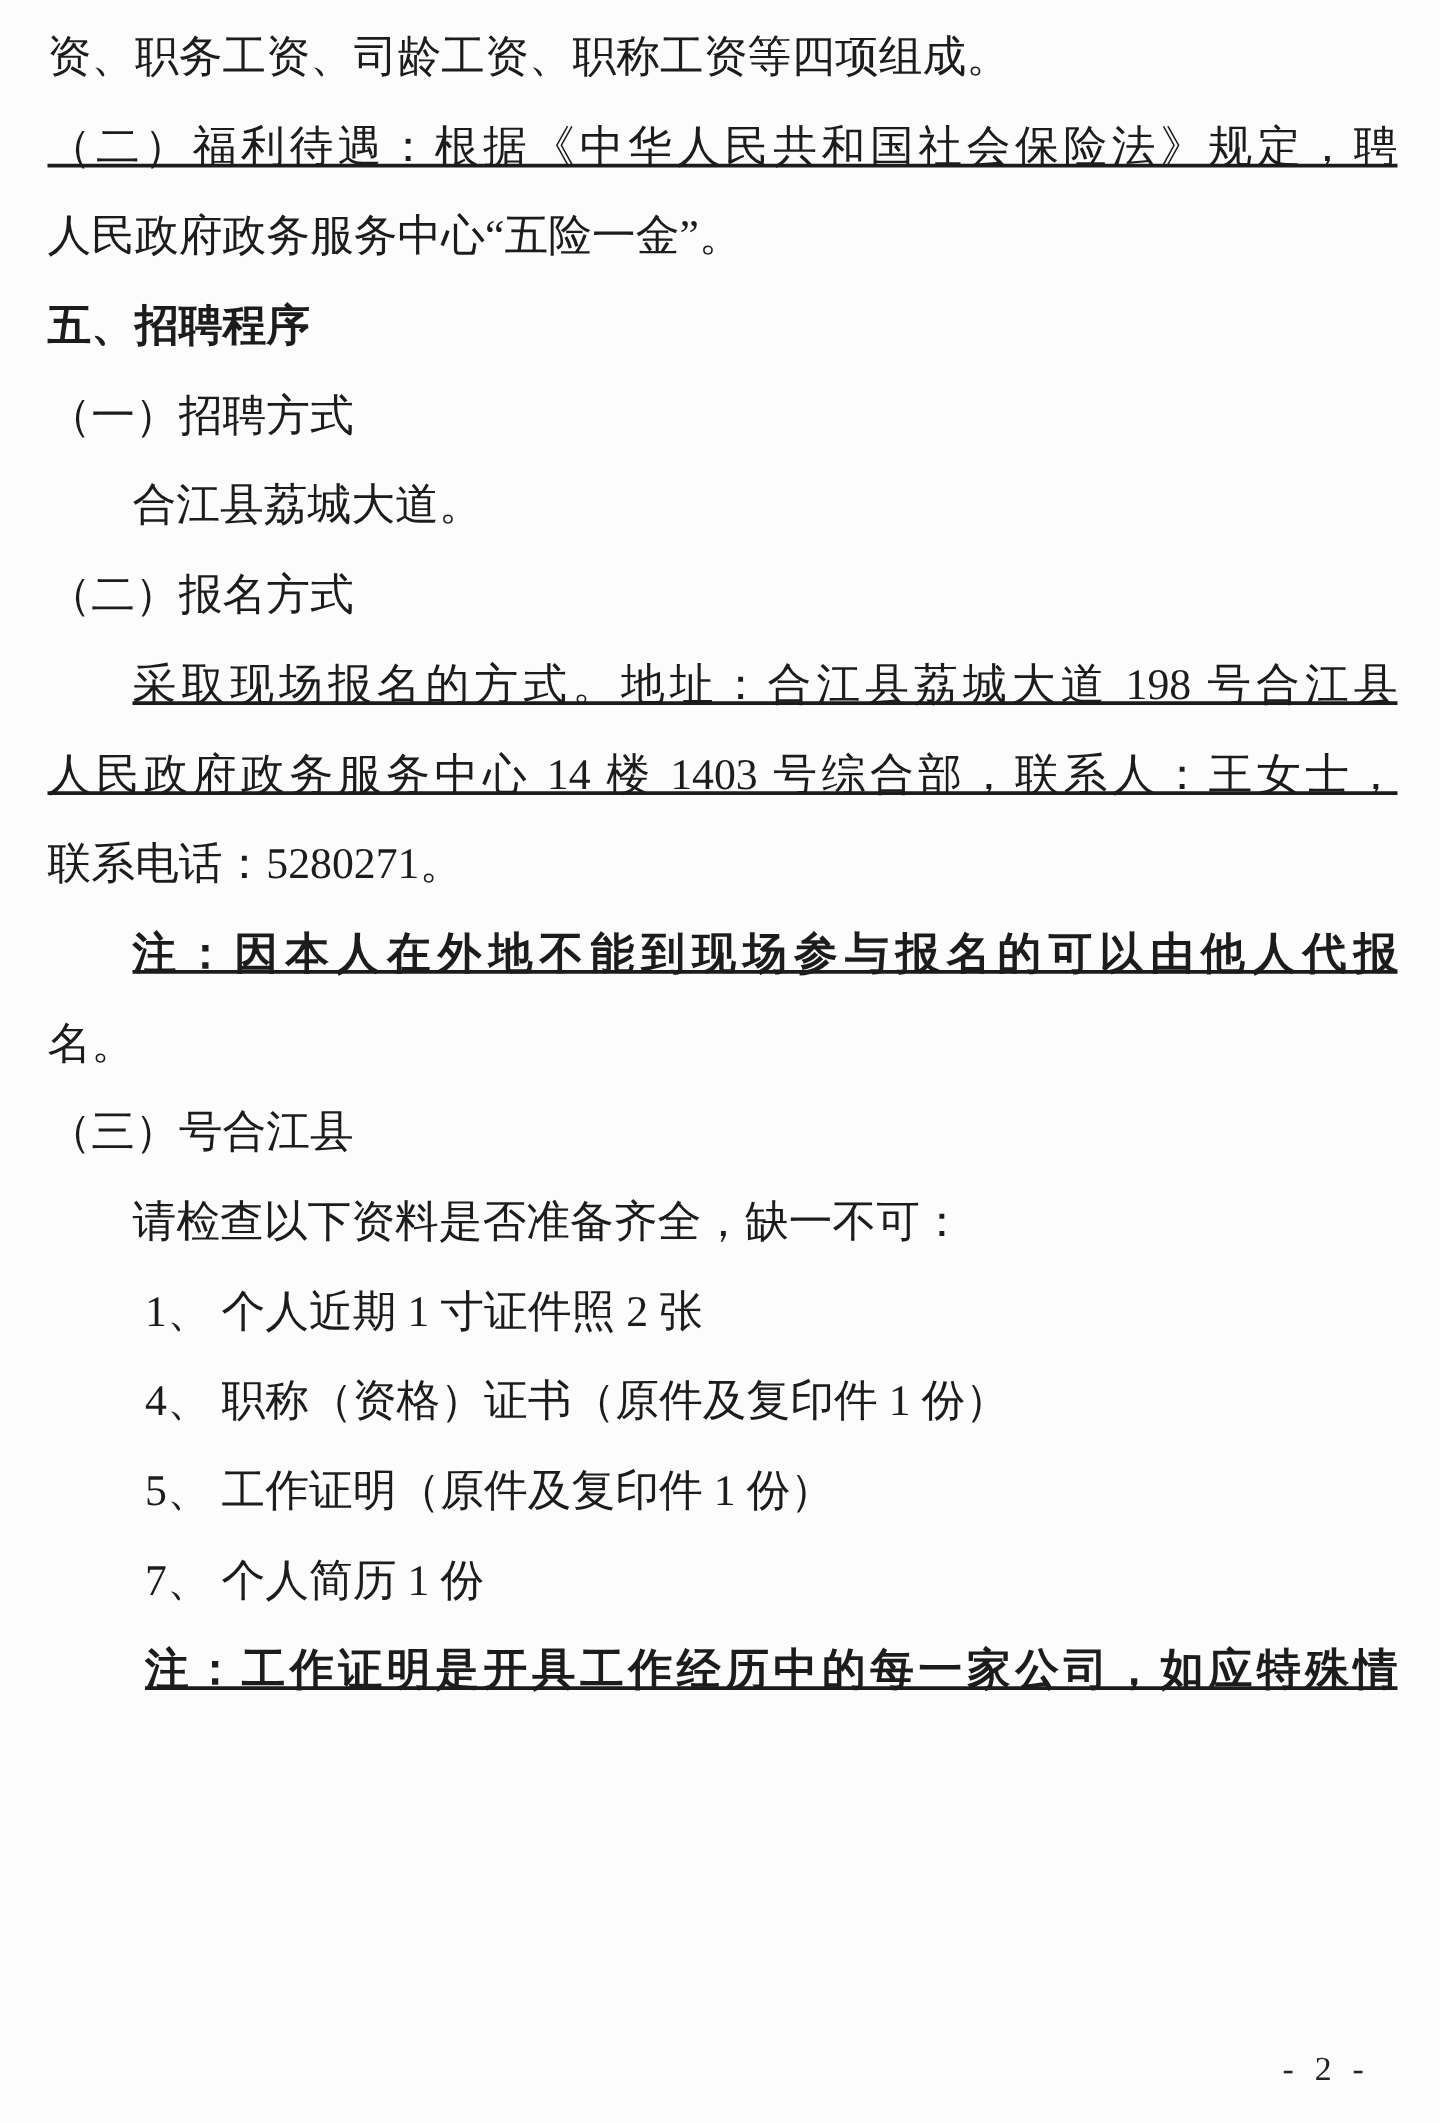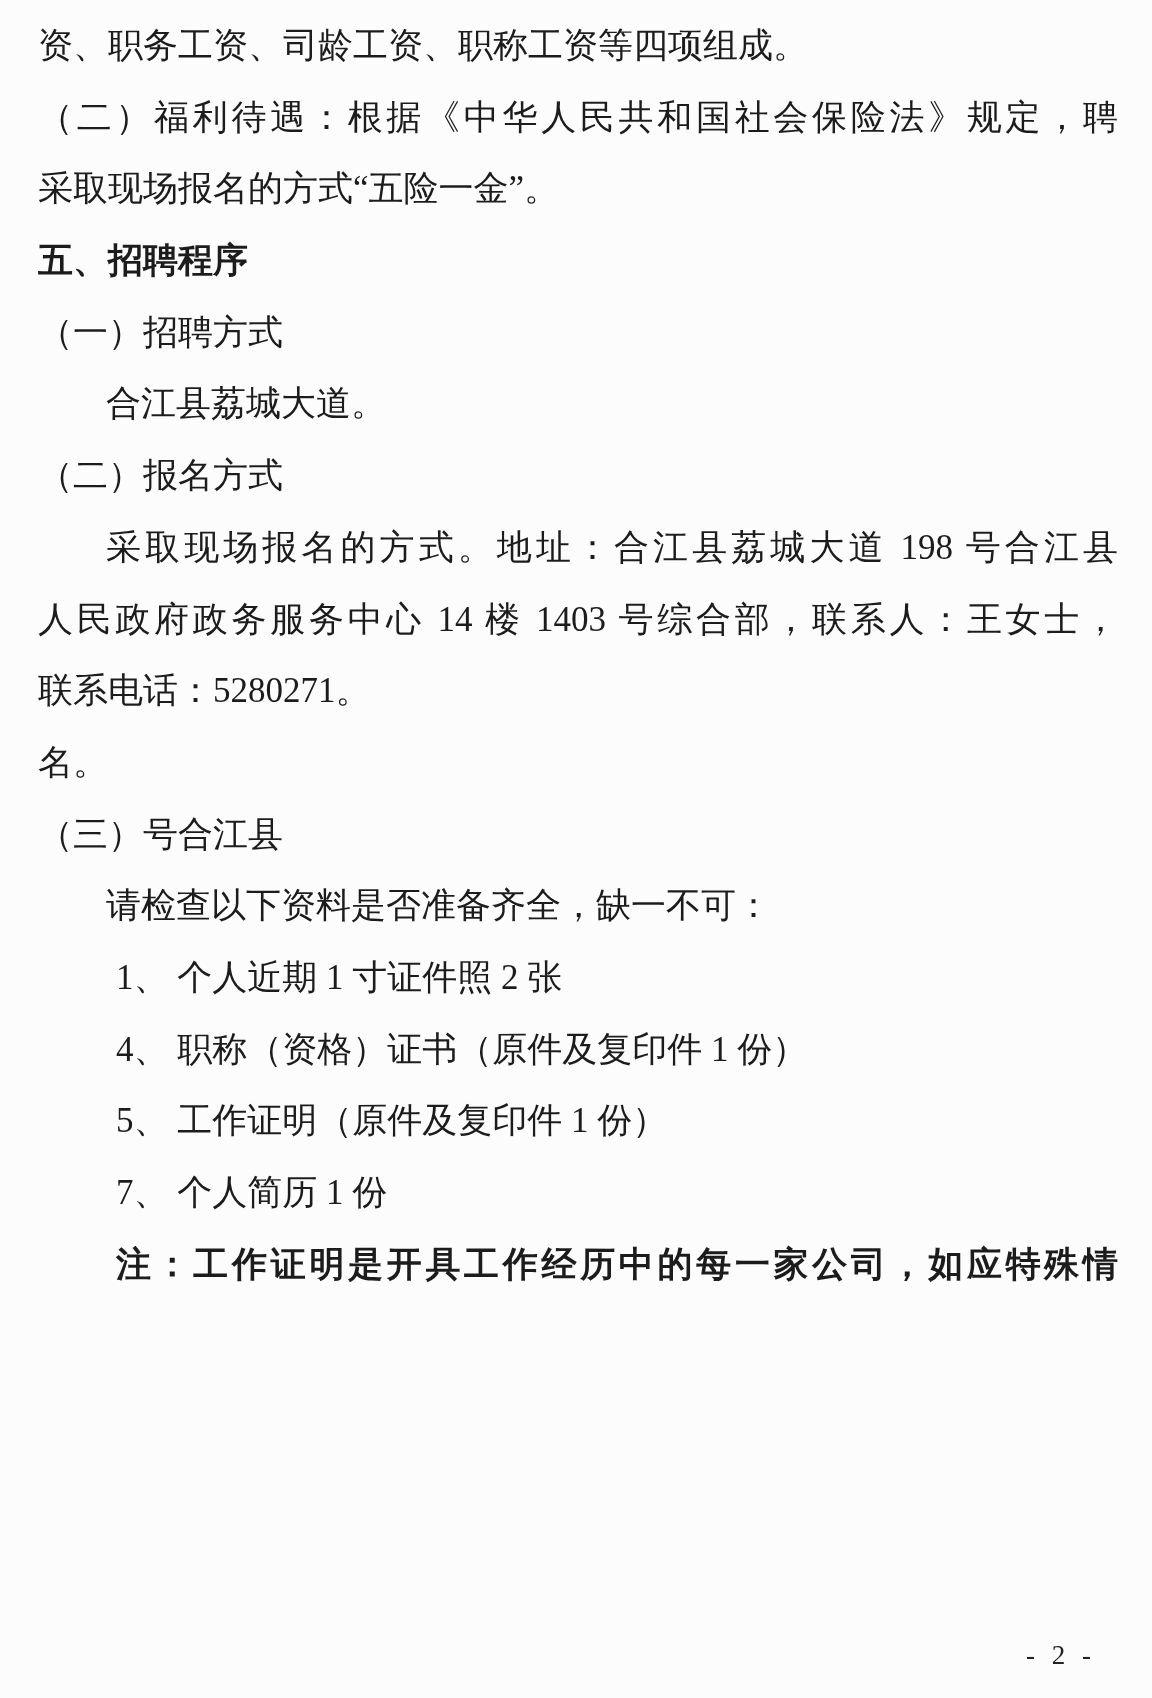--- a/index.html
+++ b/index.html
@@ -24,47 +24,49 @@
     line-height: 71.7px;
   }
   .line {
     white-space: pre-wrap;
     height: 71.7px;
     overflow: visible;
   }
   .just {
     text-align: justify;
     text-align-last: justify;
+    text-decoration: underline;
   }
   .ind-p { padding-left: 68px; }
   .ind-l { padding-left: 78px; }
   .bold { font-weight: bold; }
   .pagenum {
     position: absolute;
     top: 1640px;
     right: 56px;
     font-size: 27px;
     letter-spacing: 5px;
     color: #222;
   }
 </style>
 </head>
 <body>
 
 <div class="doc">
   <div class="line">资、职务工资、司龄工资、职称工资等四项组成。</div>
   <div class="line just">（二）福利待遇：根据《中华人民共和国社会保险法》规定，聘</div>
-  <div class="line">采取现场报名的方式“五险一金”。</div>
+  <div class="line">人民政府政务服务中心“五险一金”。</div>
   <div class="line bold">五、招聘程序</div>
   <div class="line">（一）招聘方式</div>
   <div class="line ind-p">合江县荔城大道。</div>
   <div class="line">（二）报名方式</div>
   <div class="line ind-p just">采取现场报名的方式。地址：合江县荔城大道 198 号合江县</div>
   <div class="line just">人民政府政务服务中心 14 楼 1403 号综合部，联系人：王女士，</div>
   <div class="line">联系电话：5280271。</div>
+  <div class="line ind-p just bold">注：因本人在外地不能到现场参与报名的可以由他人代报</div>
   <div class="line">名。</div>
   <div class="line">（三）号合江县</div>
   <div class="line ind-p">请检查以下资料是否准备齐全，缺一不可：</div>
   <div class="line ind-l">1、 个人近期 1 寸证件照 2 张</div>
   <div class="line ind-l">4、 职称（资格）证书（原件及复印件 1 份）</div>
   <div class="line ind-l">5、 工作证明（原件及复印件 1 份）</div>
   <div class="line ind-l">7、 个人简历 1 份</div>
   <div class="line ind-l just bold">注：工作证明是开具工作经历中的每一家公司，如应特殊情</div>
 </div>
 

